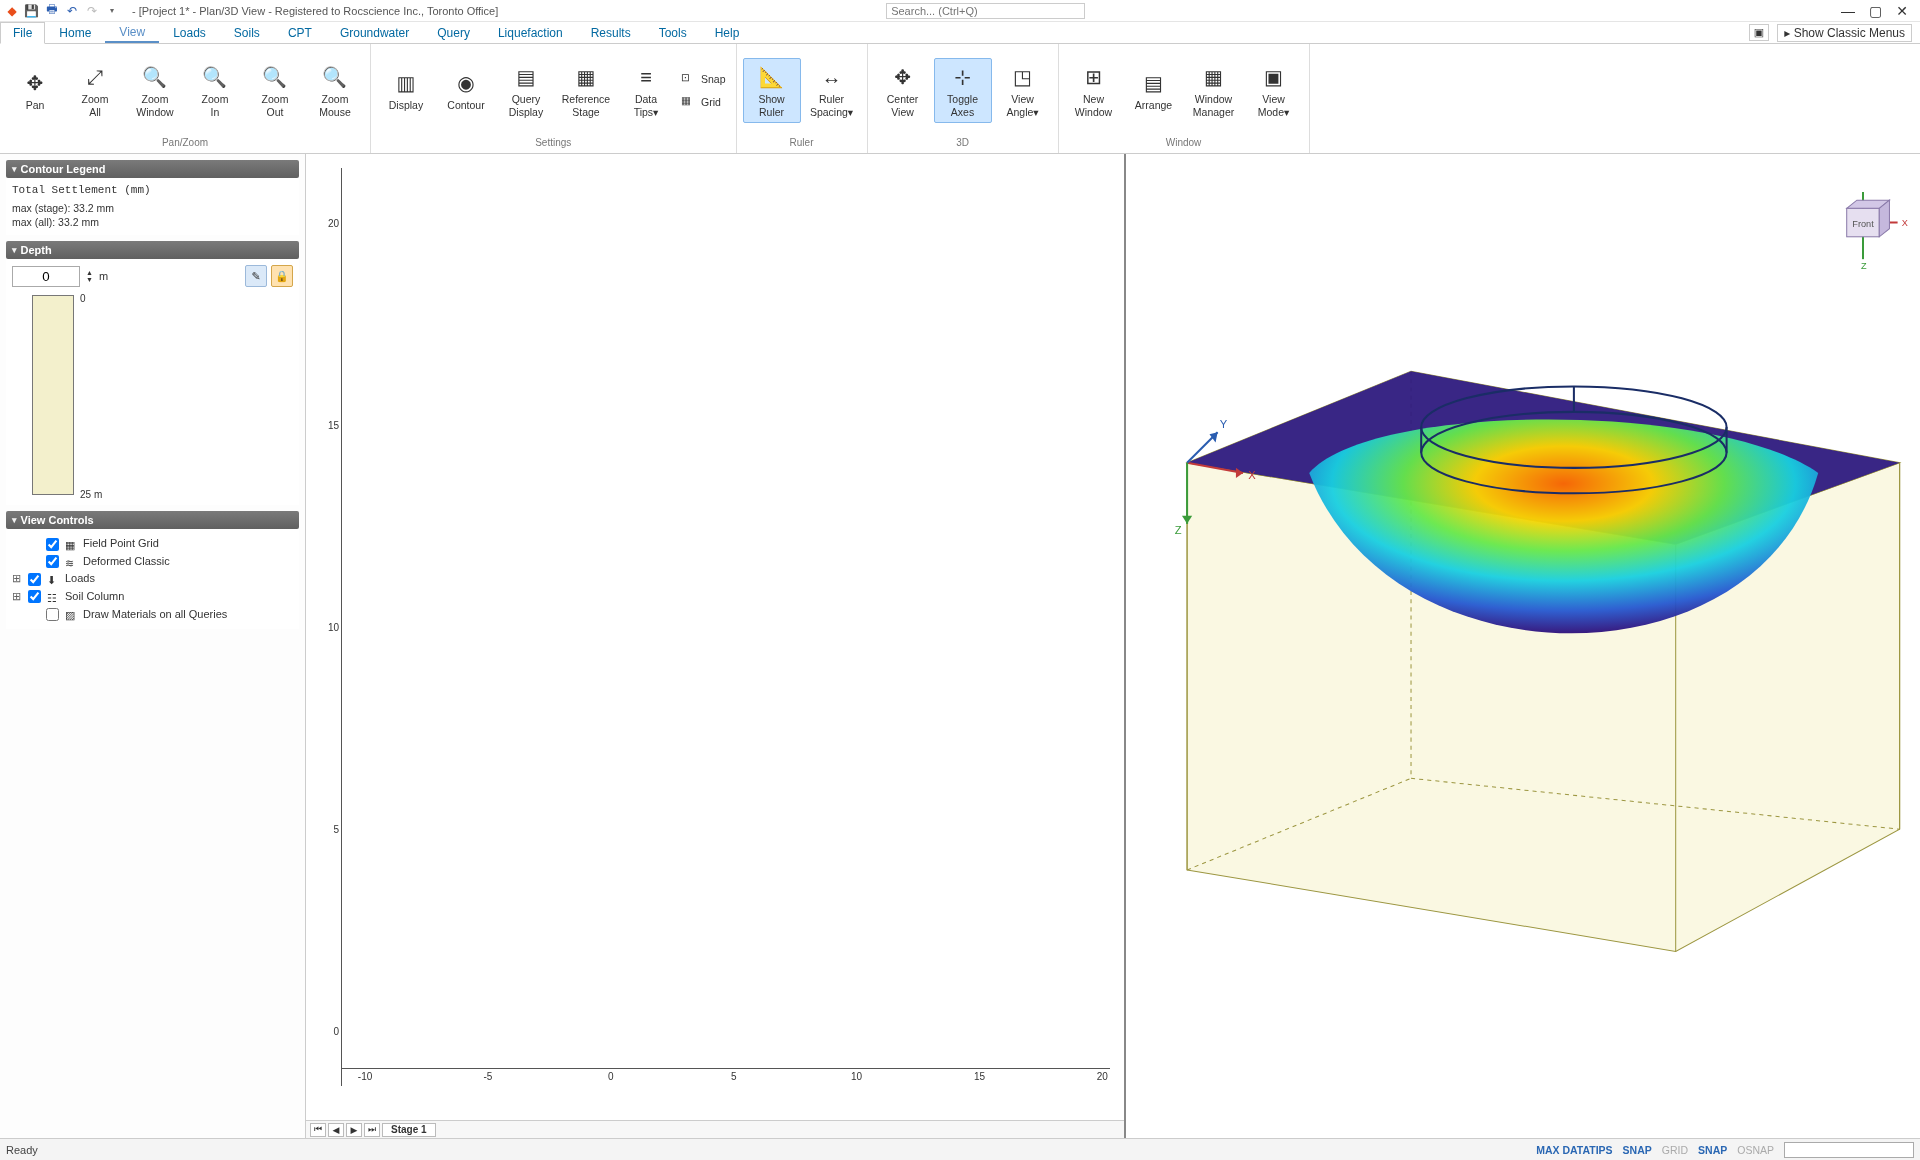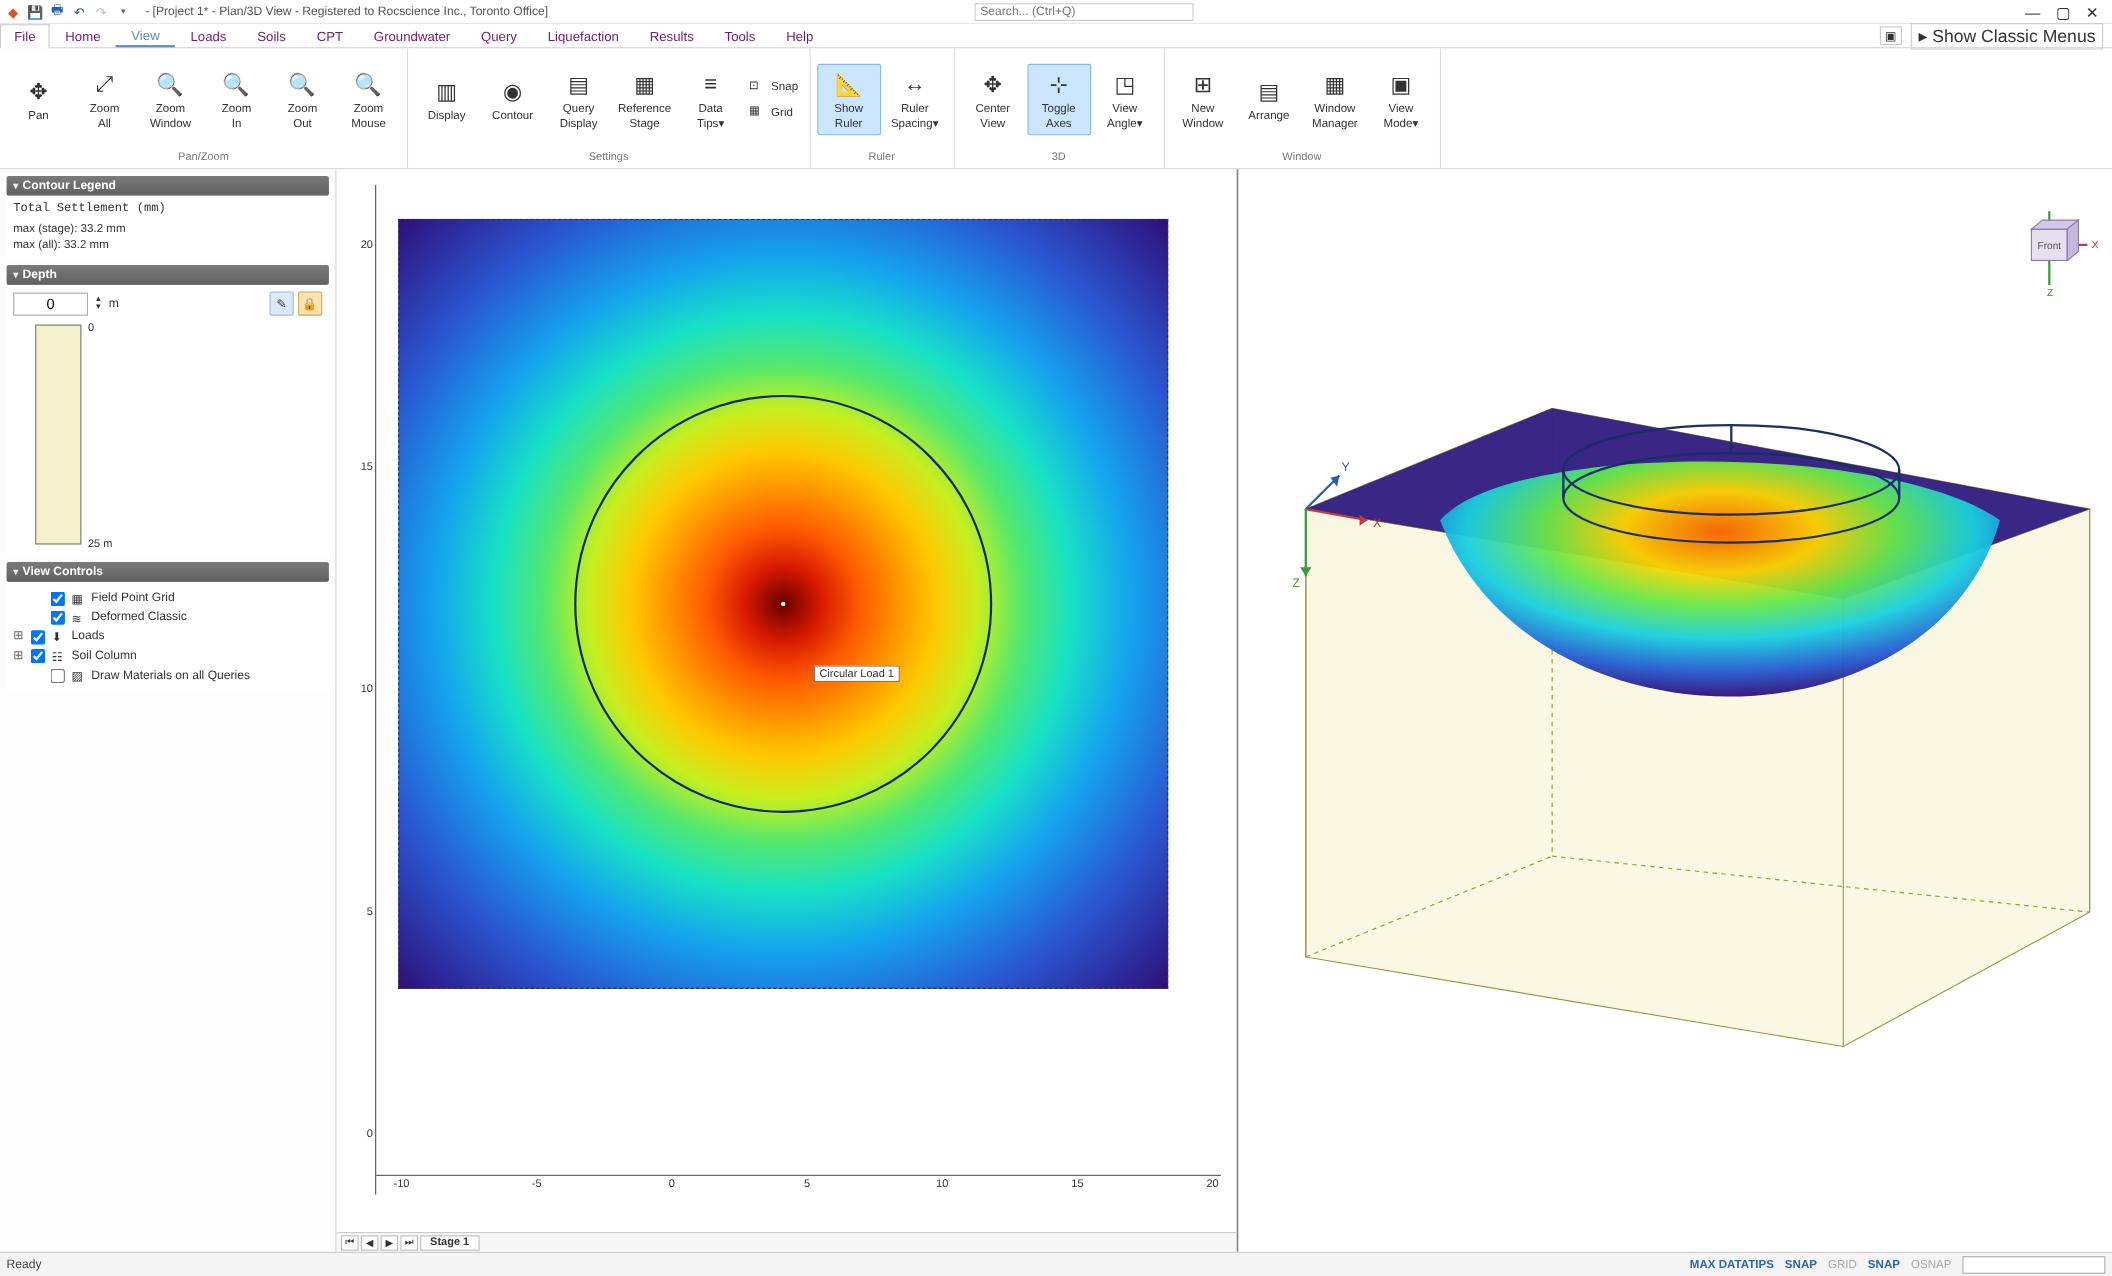--- a/index.html
+++ b/index.html
@@ -10,25 +10,25 @@
 .titlebar .qat { display: flex; gap: 4px; align-items: center; }
 .titlebar .qat span { width: 16px; height: 16px; display: inline-flex; align-items: center; justify-content: center; font-size: 12px; }
 .titlebar .title { margin-left: 12px; font-size: 11px; color: #555; text-align: center; }
 .titlebar .search { margin-left: auto; margin-right: auto; width: 209px; padding-left: 10px; }
 .titlebar .search input { width: 100%; border: 1px solid #ccc; padding: 1px 4px; font-size: 11px; color: #888; background: #fff; }
 .titlebar .wincontrols { margin-left: auto; display: flex; gap: 14px; padding-right: 8px; }
 .titlebar .wincontrols span { font-size: 14px; color: #333; cursor: default; }
 
 
 .tabstrip { height: 22px; display: flex; align-items: stretch; border-bottom: 1px solid #ccc; background: #fff; }
-.tabstrip .tab { padding: 0 14px; display: flex; align-items: center; font-size: 12px; color: #701a75; }
+.tabstrip .tab { padding: 0 14px; display: flex; align-items: center; font-size: 12px; color: #0369a1; }
 .tabstrip .tab.file { background: #fff; border: 1px solid #ccc; border-bottom: 1px solid #fff; margin-bottom: -1px; padding: 0 12px; }
 .tabstrip .tab.active { color: #5a8fc7; border-bottom: 2px solid #5a8fc7; }
 .tabstrip .right { margin-left: auto; display: flex; align-items: center; gap: 8px; padding-right: 8px; }
-.tabstrip .right .cmb { border: 1px solid #ccc; padding: 1px 6px; font-size: 16px; text-align: center; }
+.tabstrip .right .cmb { border: 1px solid #ccc; padding: 1px 6px; font-size: 12px; text-align: center; }
 
 
 .ribbon { height: 110px; border-bottom: 1px solid #ccc; background: #fff; display: flex; }
 .ribbon .group { border-right: 1px solid #ddd; display: flex; flex-direction: column; }
 .ribbon .group .items { flex: 1; display: flex; align-items: center; padding: 4px 6px; gap: 2px; }
 .ribbon .group .label { height: 16px; text-align: center; font-size: 10px; color: #777; border-top: 0; }
 .rb-btn { display: flex; flex-direction: column; align-items: center; justify-content: flex-start; width: 58px; padding: 4px 2px; text-align: center; font-size: 10.5px; color: #333; border: 1px solid transparent; border-radius: 2px; }
 .rb-btn.active { background: #cde6ff; border-color: #86b9ec; }
 .rb-btn .ico { width: 28px; height: 28px; display: flex; align-items: center; justify-content: center; margin-bottom: 2px; font-size: 20px; }
 .rb-btn .txt { line-height: 1.15; }
@@ -346,27 +346,20 @@
 
         <div class="axis-x">
           <span class="tick-x" style="left:3%;">-10</span>
           <span class="tick-x" style="left:19%;">-5</span>
           <span class="tick-x" style="left:35%;">0</span>
           <span class="tick-x" style="left:51%;">5</span>
           <span class="tick-x" style="left:67%;">10</span>
           <span class="tick-x" style="left:83%;">15</span>
           <span class="tick-x" style="left:99%;">20</span>
         </div>
-        <div class="plot">
-          <div class="contour-bg">
-            <div class="circ-load"></div>
-            <div class="center-dot"></div>
-            <div class="llabel">Circular Load 1</div>
-          </div>
-        </div>
       </div>
       <div class="stagebar">
         <span class="navbtn">⏮</span>
         <span class="navbtn">◀</span>
         <span class="navbtn">▶</span>
         <span class="navbtn">⏭</span>
         <span class="tab">Stage 1</span>
       </div>
     </div>
 

